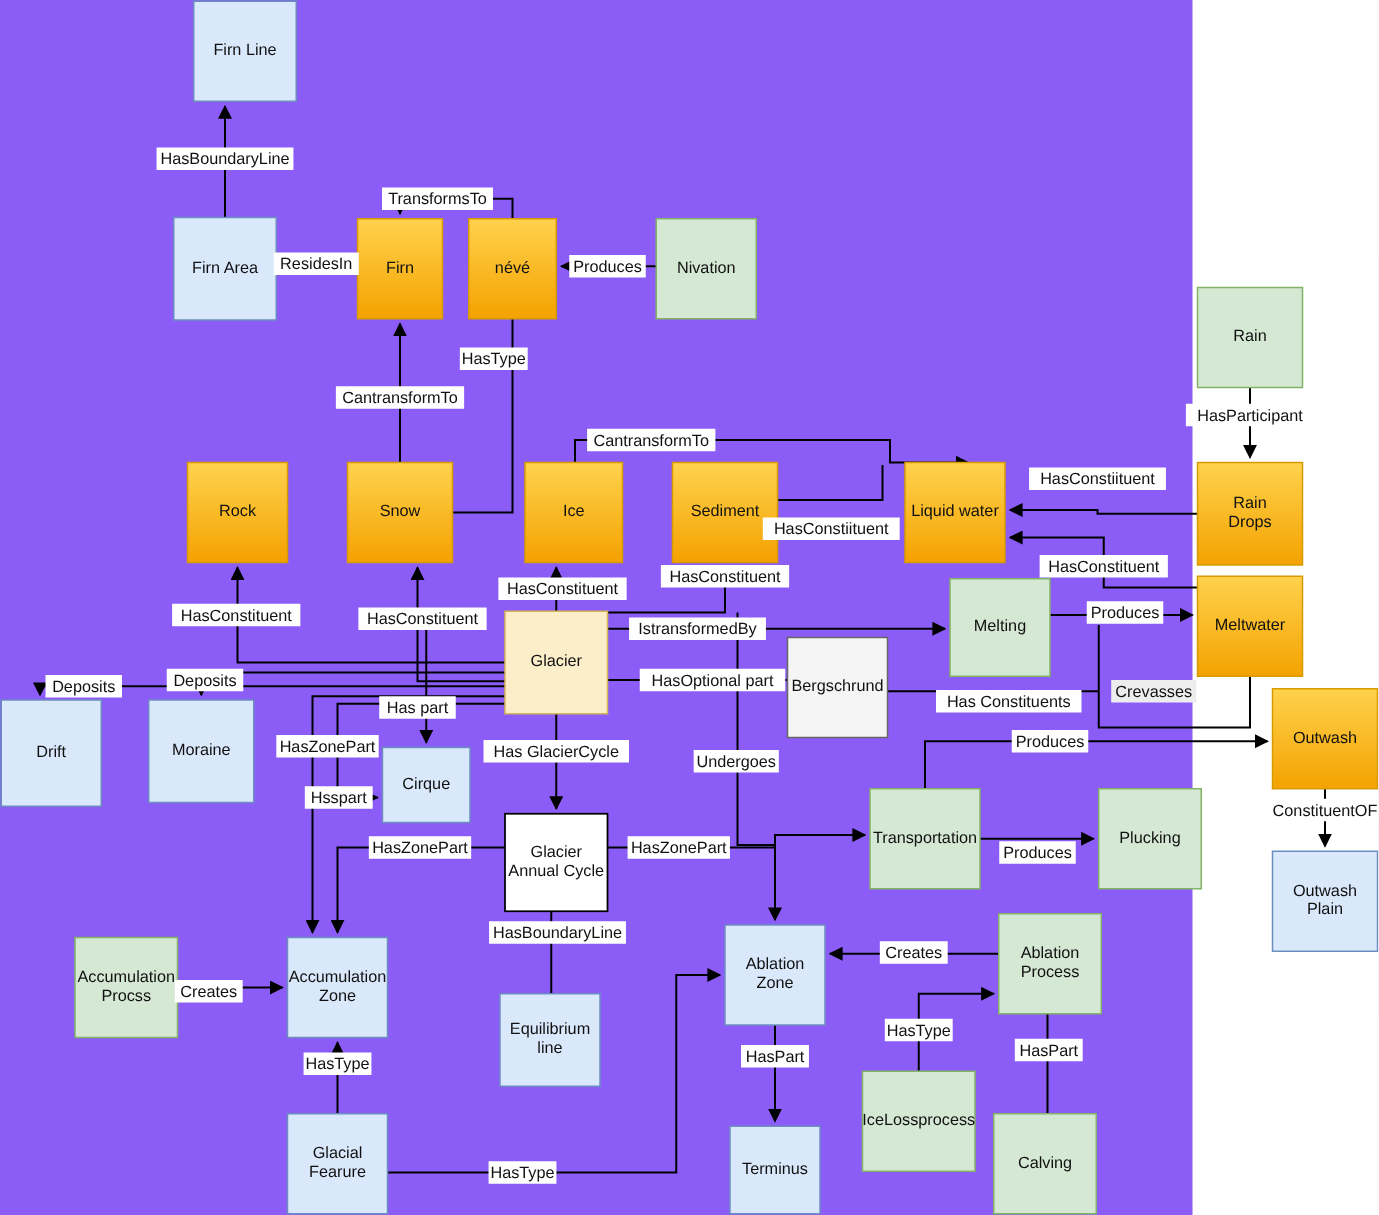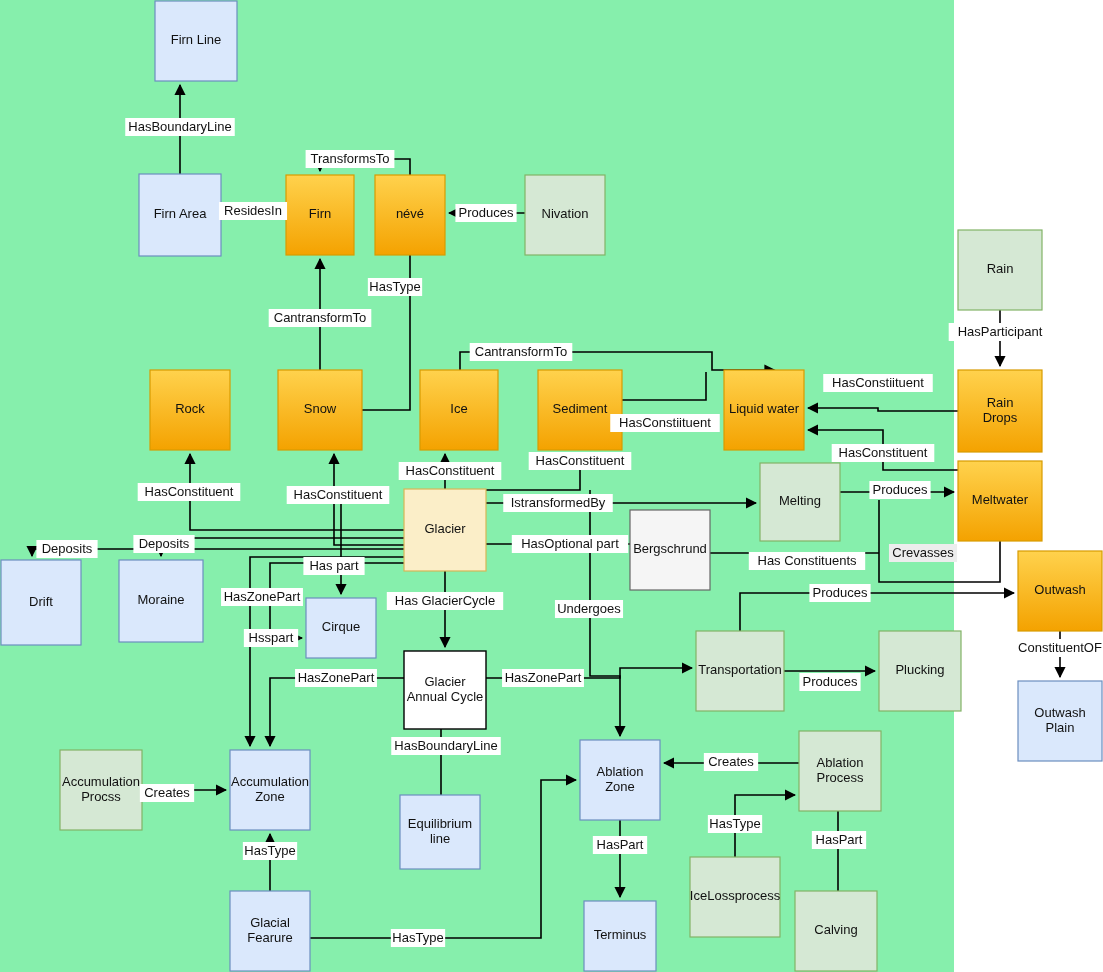--- a/index.html
+++ b/index.html
@@ -1,16 +1,16 @@
 <!DOCTYPE html>
 <html><head>
 <meta charset="utf-8">
 <style>
   html,body{margin:0;padding:0;background:#ffffff;}
-  #canvas{position:relative;width:954px;height:972px;background:#86efac;
+  #canvas{position:relative;width:954px;height:972px;background:#8b5cf6;
           font-family:"Liberation Sans", sans-serif;}
   svg{position:absolute;left:0;top:0;width:1103px;height:972px;}
   text{font-family:"Liberation Sans", sans-serif;fill:#111111;}
   .node-label{font-size:13px;text-anchor:middle;dominant-baseline:middle;}
   .edge-label{font-size:13px;text-anchor:middle;dominant-baseline:middle;fill:#111111;}
   .edge{fill:none;stroke:#000000;stroke-width:1.6;}
   .lbl-bg{fill:#ffffff;}
   .lbl-bg-gray{fill:#ededed;}
 </style>
 </head>

